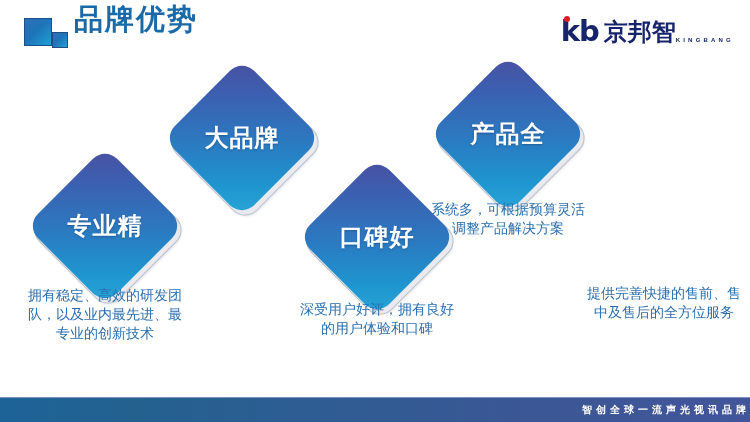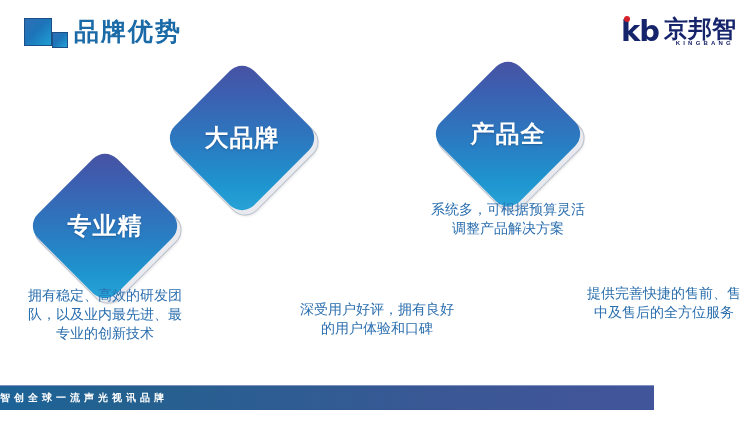--- a/index.html
+++ b/index.html
@@ -17,41 +17,41 @@
     position:absolute;left:24px;top:18px;width:26px;height:26px;
     background:linear-gradient(135deg,#2f6fb5 0%,#1d74b8 45%,#1f9fd4 100%);
     border:1px solid #1b4f86;
   }
   .sq-small{
     position:absolute;left:52px;top:32px;width:14px;height:14px;
     background:linear-gradient(135deg,#2f6fb5 0%,#1d74b8 45%,#23a2d6 100%);
     border:1px solid #1b4f86;
   }
   .hdr-title{
-    position:absolute;left:74px;top:15px;
-    font-size:25px;font-weight:bold;letter-spacing:2px;
+    position:absolute;left:74px;top:3px;
+    font-size:29px;font-weight:bold;letter-spacing:2px;
     color:#1a6aa8;line-height:32px;white-space:nowrap;
   }
 
   
   .logo{position:absolute;right:14px;top:14px;height:34px;display:flex;align-items:center;}
   .logo-mark{position:relative;display:flex;align-items:flex-end;margin-right:5px;}
   .logo-k{
     font-size:29px;font-weight:bold;color:#16246b;line-height:29px;
     font-family:"DejaVu Sans",sans-serif;letter-spacing:-1px;
   }
   .logo-dot{
     position:absolute;left:3px;top:-1px;width:6px;height:6px;border-radius:50%;
     background:#d5202a;
   }
   .logo-cn{
     font-size:24px;font-weight:bold;color:#16246b;line-height:25px;
     letter-spacing:0px;
   }
-  .logo-wrap{display:flex;flex-direction:column;align-items:flex-end;}
+  .logo-wrap{display:flex;flex-direction:row;align-items:flex-end;}
   .logo-en{
     font-size:6px;font-weight:bold;color:#16246b;letter-spacing:3.2px;
     line-height:8px;margin-top:-2px;padding-right:2px;
   }
 
   
   .dia-wrap{position:absolute;width:112px;height:112px;}
   .dia-shadow{
     position:absolute;left:4px;top:6px;width:112px;height:112px;
     border-radius:17px;transform:rotate(45deg);
@@ -78,24 +78,24 @@
   }
 
   
   .desc{
     position:absolute;text-align:center;color:#2a6eae;
     font-size:14px;line-height:19px;white-space:pre-line;
   }
 
   
   .footer{
-    position:absolute;left:0;bottom:12px;width:654px;height:24px;
+    position:absolute;left:0;bottom:0;width:750px;height:24px;
     background:linear-gradient(90deg,#1d6398 0%,#23618f 18%,#2f5c93 45%,#3b5795 70%,#42559a 100%);
     border-top:1px solid #7e93c0;
-    display:flex;align-items:center;justify-content:flex-start;
+    display:flex;align-items:center;justify-content:flex-end;
   }
   .footer-text{
     color:#ffffff;font-size:10px;font-weight:bold;letter-spacing:4px;
     white-space:nowrap;
   }
 </style>
 </head>
 <body>
 
 <div class="slide">
@@ -127,20 +127,26 @@
 队，以及业内最先进、最
 专业的创新技术</div>
 
   <div class="dia-wrap" style="left:186px;top:82px;">
     <div class="dia-shadow"></div>
     <div class="dia-edge"></div>
     <div class="dia"></div>
     <div class="dia-label">大品牌</div>
   </div>
 
+  <div class="dia-wrap" style="left:321px;top:181px;">
+    <div class="dia-shadow"></div>
+    <div class="dia-edge"></div>
+    <div class="dia"></div>
+    <div class="dia-label">口碑好</div>
+  </div>
   <div class="desc" style="left:287px;top:300px;width:180px;">深受用户好评，拥有良好
 的用户体验和口碑</div>
 
   <div class="dia-wrap" style="left:452px;top:78px;">
     <div class="dia-shadow"></div>
     <div class="dia-edge"></div>
     <div class="dia"></div>
     <div class="dia-label">产品全</div>
   </div>
   <div class="desc" style="left:418px;top:200px;width:180px;">系统多，可根据预算灵活

